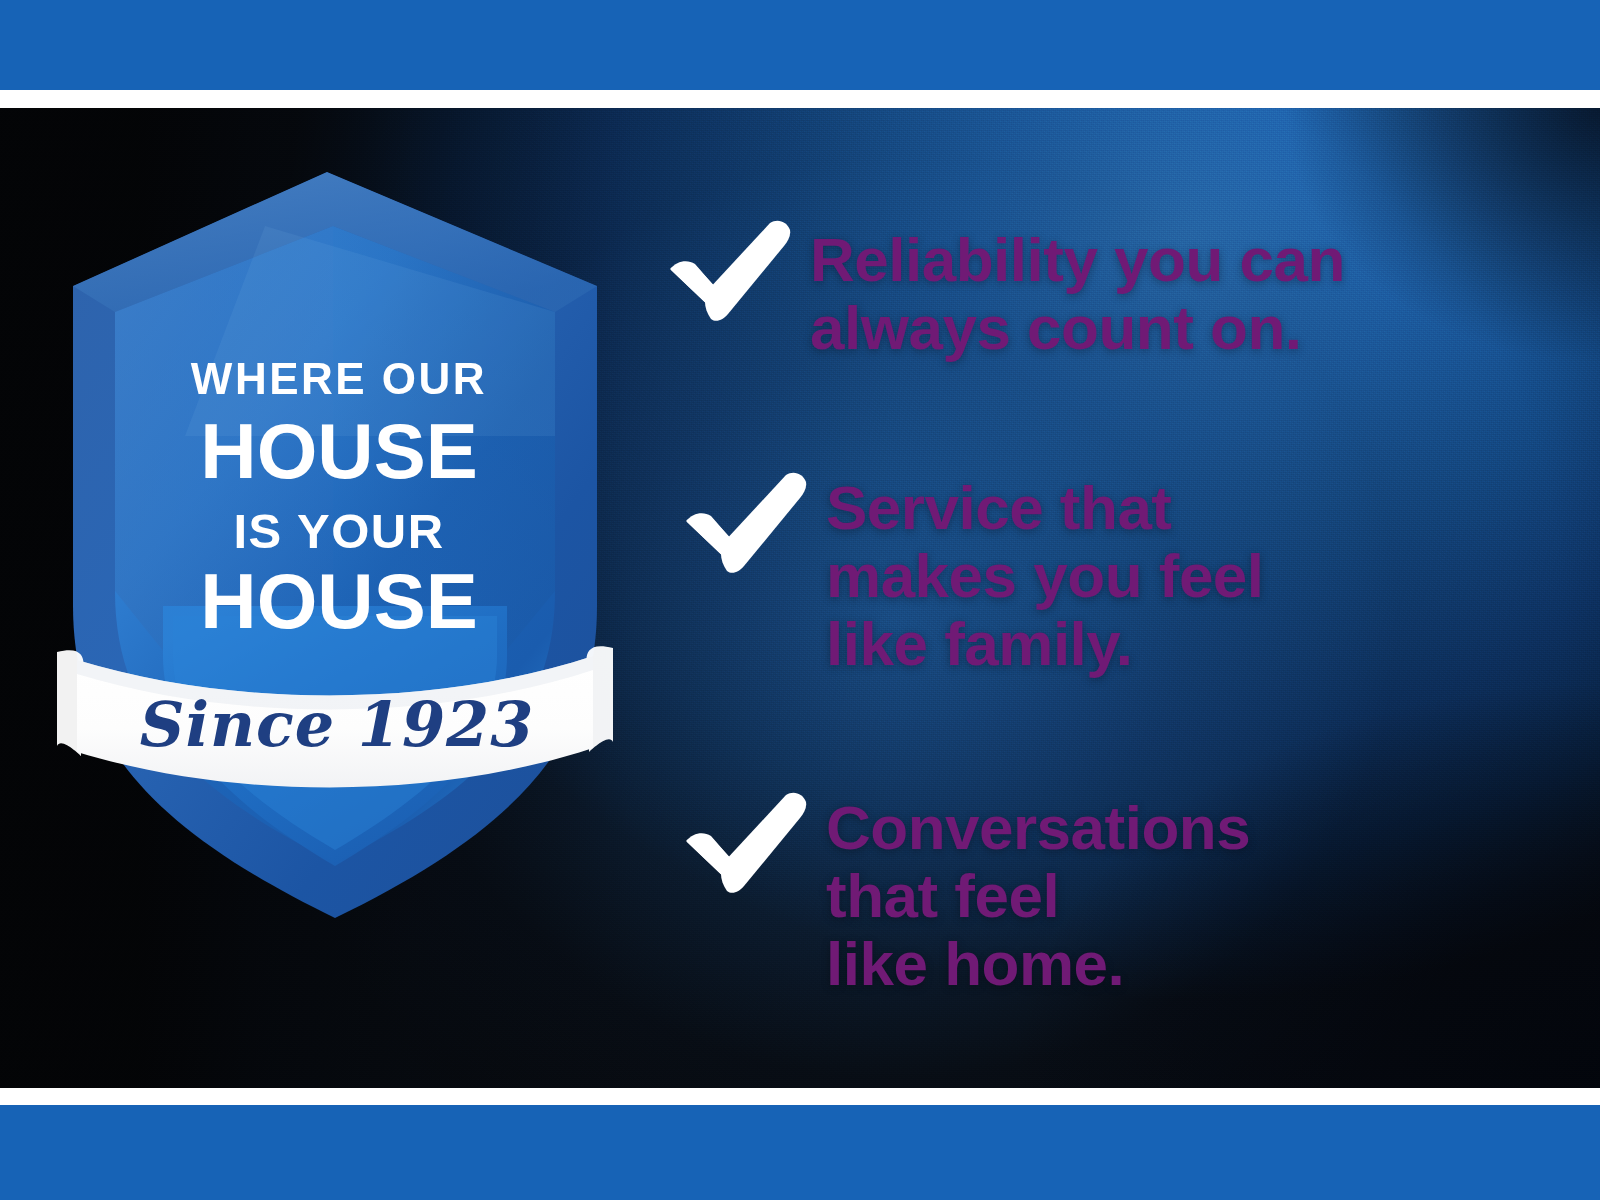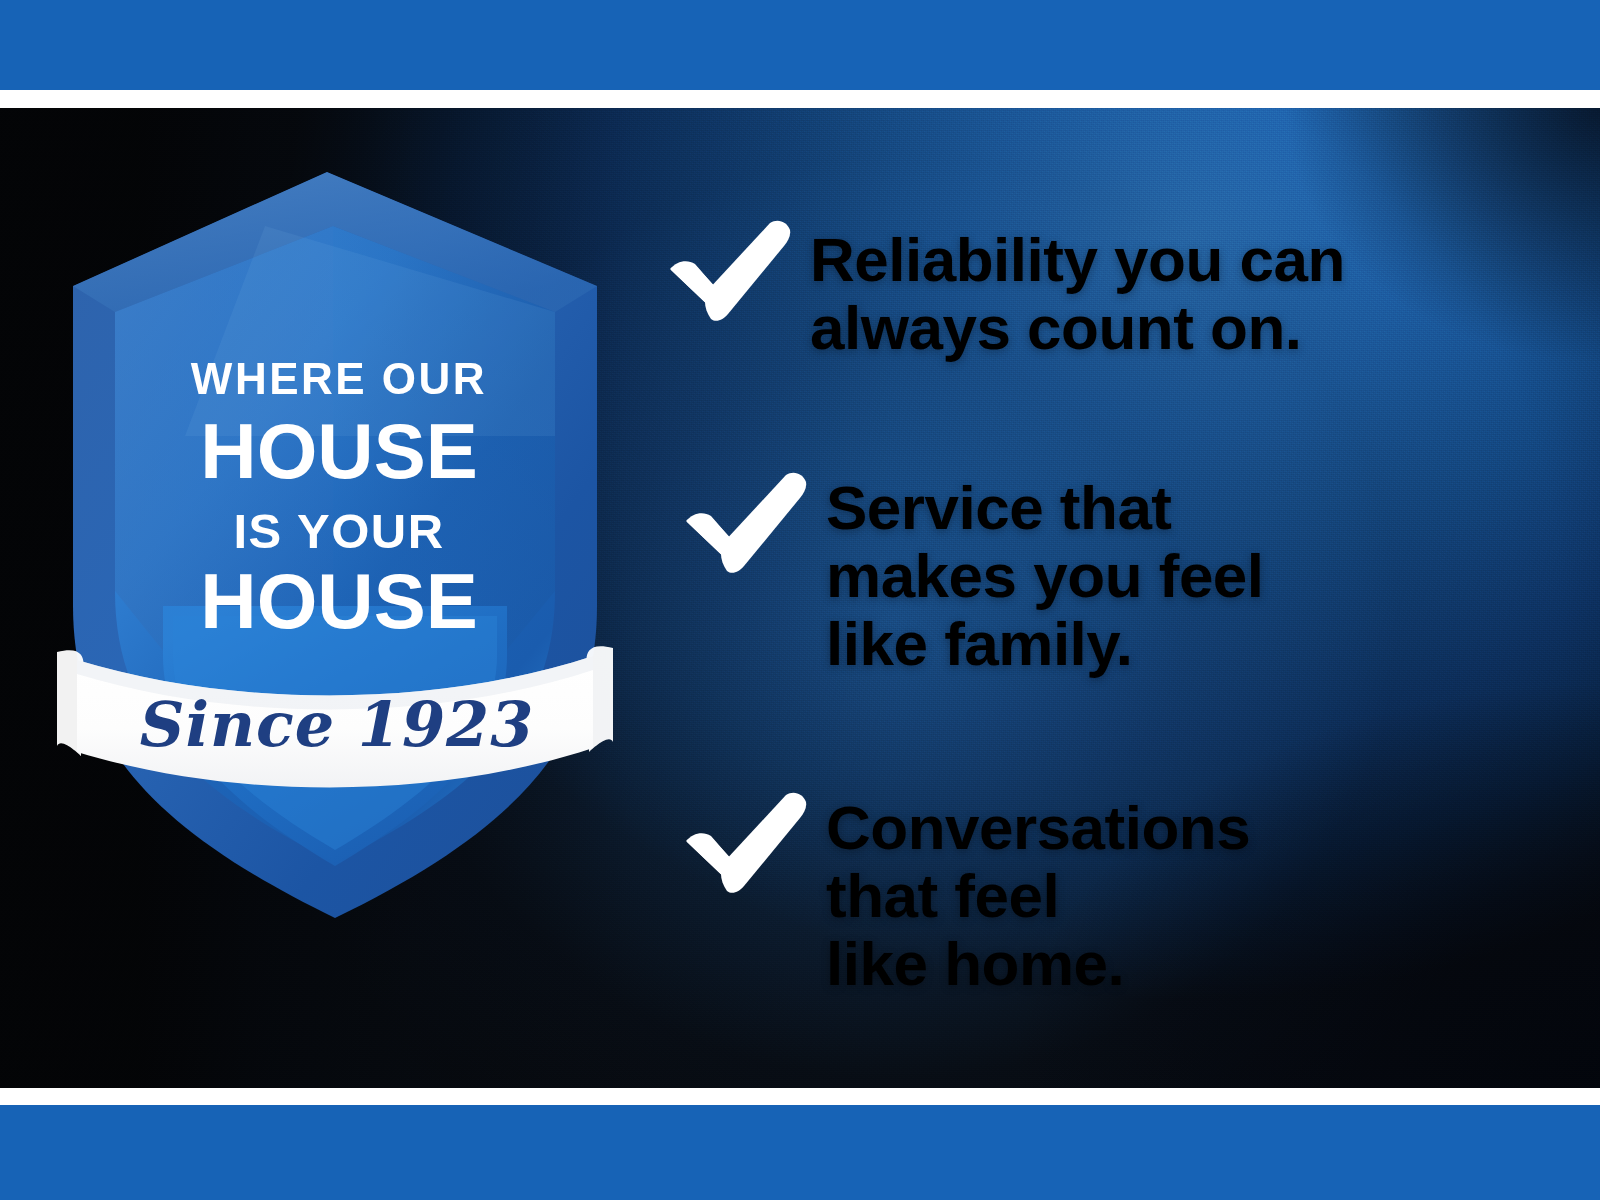--- a/index.html
+++ b/index.html
@@ -164,21 +164,21 @@
     flex: 0 0 auto;
     width: 132px;
     height: 122px;
     margin-right: 14px;
   }
   .check svg { display: block; width: 100%; height: 100%; }
 
   .benefit-text {
     font-family: "Liberation Sans", sans-serif;
     font-weight: bold;
-    color: #000000;
+    color: #701a75;
     font-size: 62px;
     line-height: 1.10;
     letter-spacing: -0.5px;
     white-space: pre-line;
     text-shadow: 0 2px 8px rgba(0,0,0,0.30);
   }
   .bt1 { padding-top: 10px; }
   .bt2 { padding-top: 6px; }
   .bt3 { padding-top: 6px; }
 </style>

